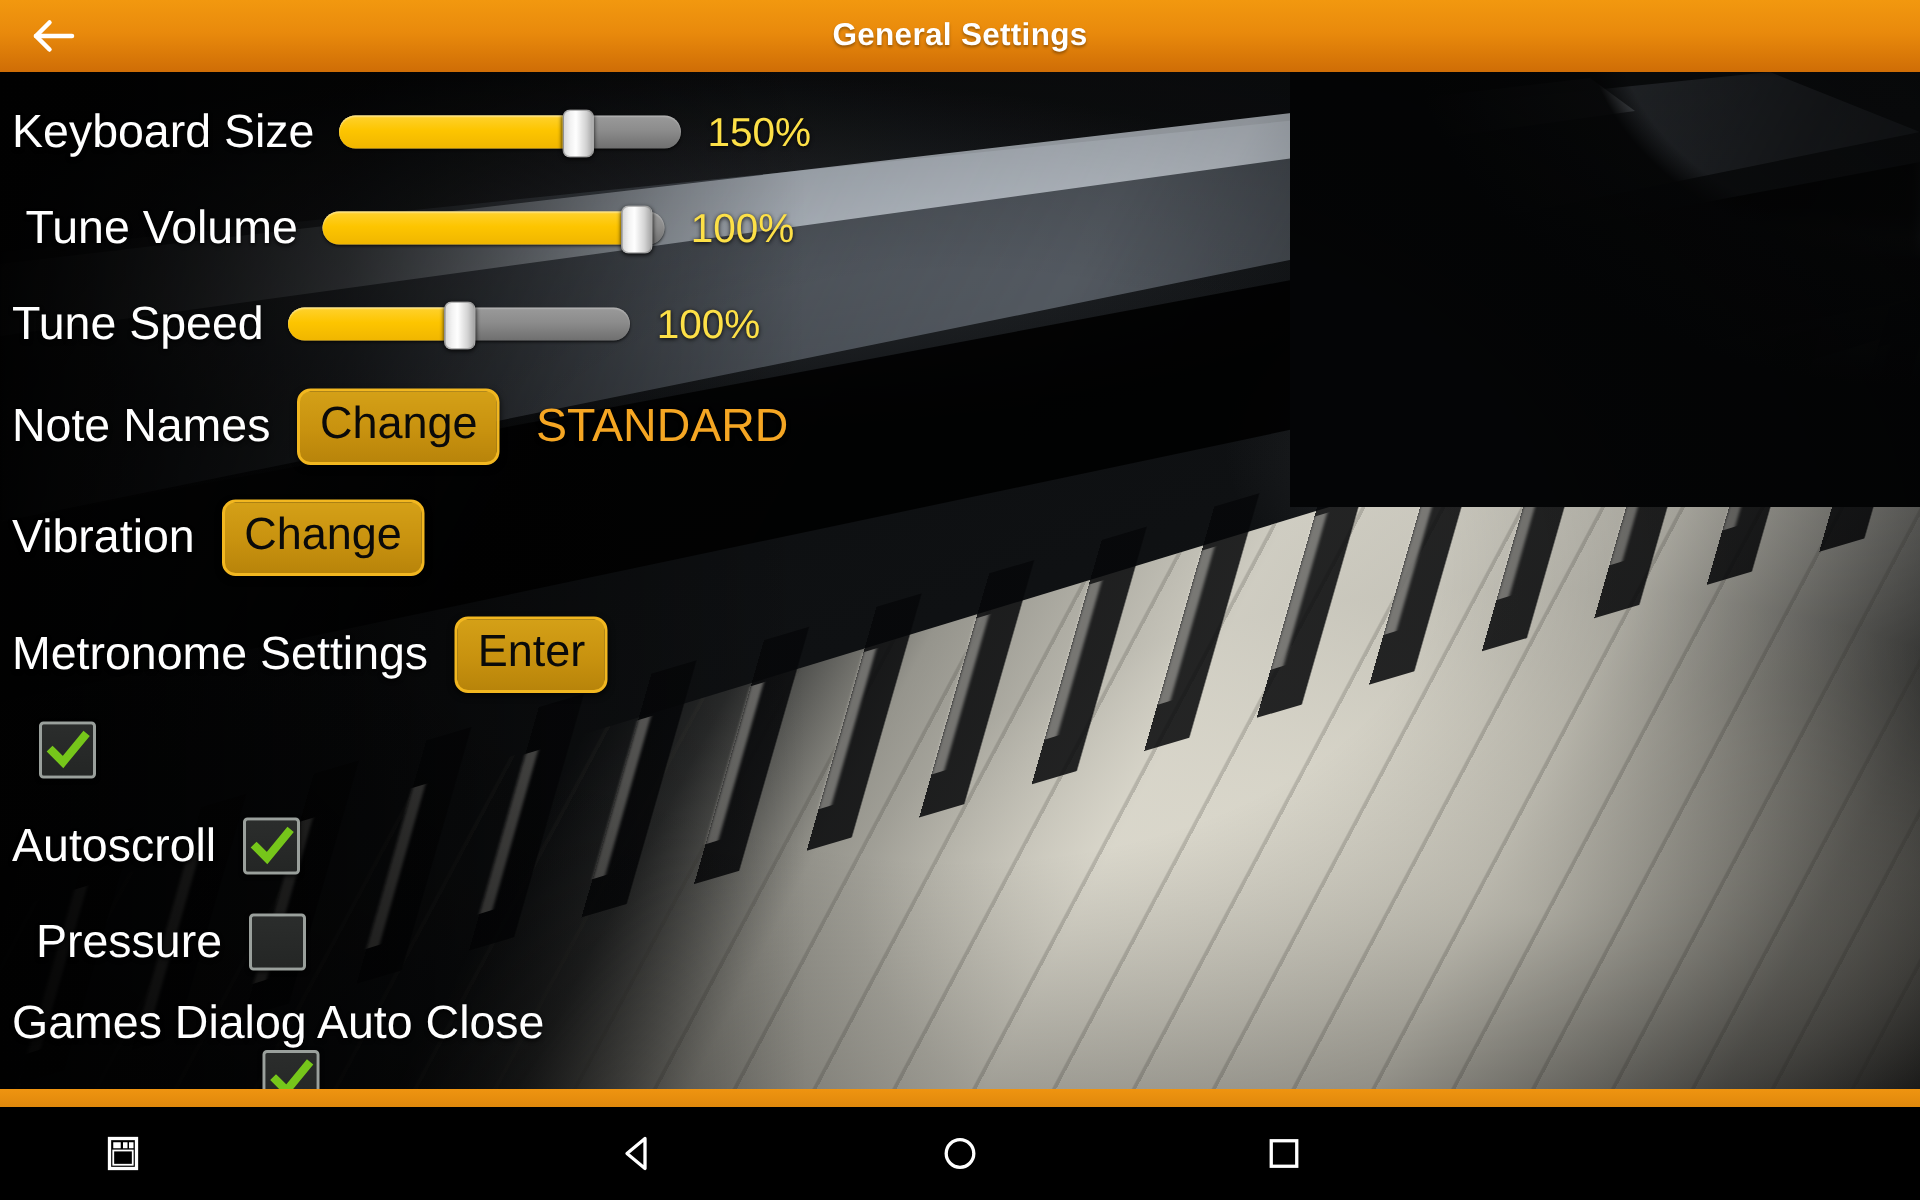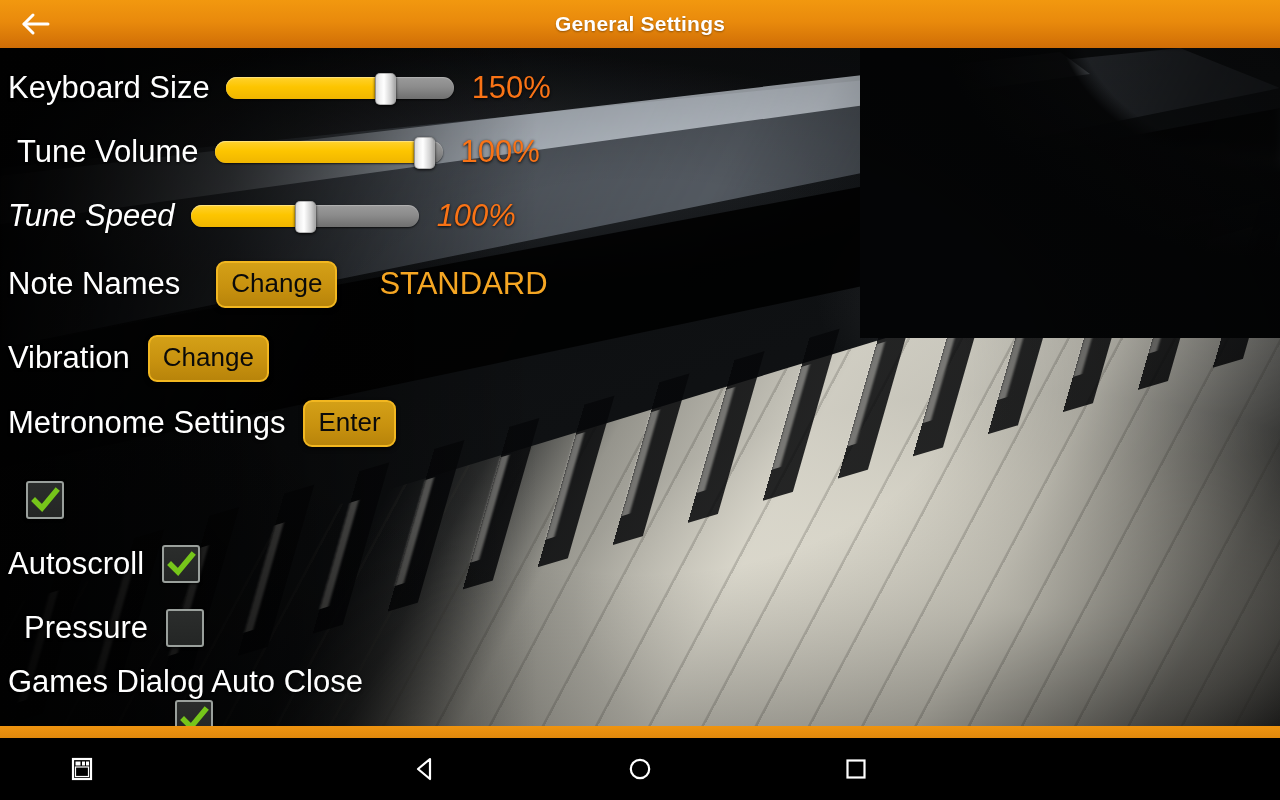--- a/index.html
+++ b/index.html
@@ -176,35 +176,35 @@
   }
   .slider-thumb {
     position:absolute; top:-2px;
     width:21px; height:32px;
     border-radius:5px;
     background:linear-gradient(to right,#d8d8d8 0%,#f2f2f2 22%,#ffffff 42%,#d2d2d2 78%,#a8a8a8 100%);
     box-shadow:0 1px 3px rgba(0,0,0,.85);
     border:1px solid rgba(120,120,120,.5);
   }
   .slider-value {
-    color:#f97316;
-    font-size:31px;
+    color:#fde047;
+    font-size:27px;
     margin-left:18px;
     white-space:nowrap;
     text-shadow:0 1px 3px rgba(0,0,0,.9);
   }
 
   
   .btn {
     display:inline-flex; align-items:center; justify-content:center;
     background:linear-gradient(to bottom,#d4a017 0%,#c8920f 55%,#b8840a 100%);
     border:2px solid #f2b720;
     border-radius:9px;
     color:#0a0a0a;
-    font-size:26px;
+    font-size:30px;
     line-height:1;
     padding:7px 13px 10px 13px;
     margin-left:18px;
     box-shadow:0 2px 4px rgba(0,0,0,.7);
     flex:0 0 auto;
   }
   .row-value {
     color:#f5a623;
     font-size:31px;
     margin-left:24px;
@@ -283,39 +283,39 @@
       </div>
       <div class="row" style="top: 76px; padding-left: 17px;">
         <div class="row-label">Tune Volume</div>
         <div class="slider">
           <div class="slider-track"></div>
           <div class="slider-fill" style="width: 219px;"></div>
           <div class="slider-thumb" style="left: 199px;"></div>
         </div>
         <div class="slider-value">100%</div>
       </div>
-      <div class="row" style="top: 140px; font-style: italic;">
+      <div class="row" style="top: 140px;">
         <div class="row-label">Tune Speed</div>
         <div class="slider">
           <div class="slider-track"></div>
           <div class="slider-fill" style="width: 114px;"></div>
           <div class="slider-thumb" style="left: 104px;"></div>
         </div>
         <div class="slider-value">100%</div>
       </div>
-      <div class="row" style="top: 208px; gap: 18px;">
+      <div class="row" style="top: 208px;">
         <div class="row-label">Note Names</div>
         <div class="btn">Change</div>
         <div class="row-value">STANDARD</div>
       </div>
       <div class="row" style="top: 282px;">
         <div class="row-label">Vibration</div>
         <div class="btn">Change</div>
       </div>
-      <div class="row" style="top: 347px; align-items: center;">
+      <div class="row" style="top: 360px; align-items: center;">
         <div class="row-label">Metronome Settings</div>
         <div class="btn">Enter</div>
       </div>
       <div class="row" style="top: 424px;">
         <div class="checkbox">
           <svg width="32" height="32" viewBox="0 0 32 32">
             <path d="M6 17 L13 24 L27 7" stroke="#76c61a" stroke-width="5.5" fill="none" stroke-linecap="square" stroke-linejoin="miter"></path>
           </svg>
         </div>
       </div>

